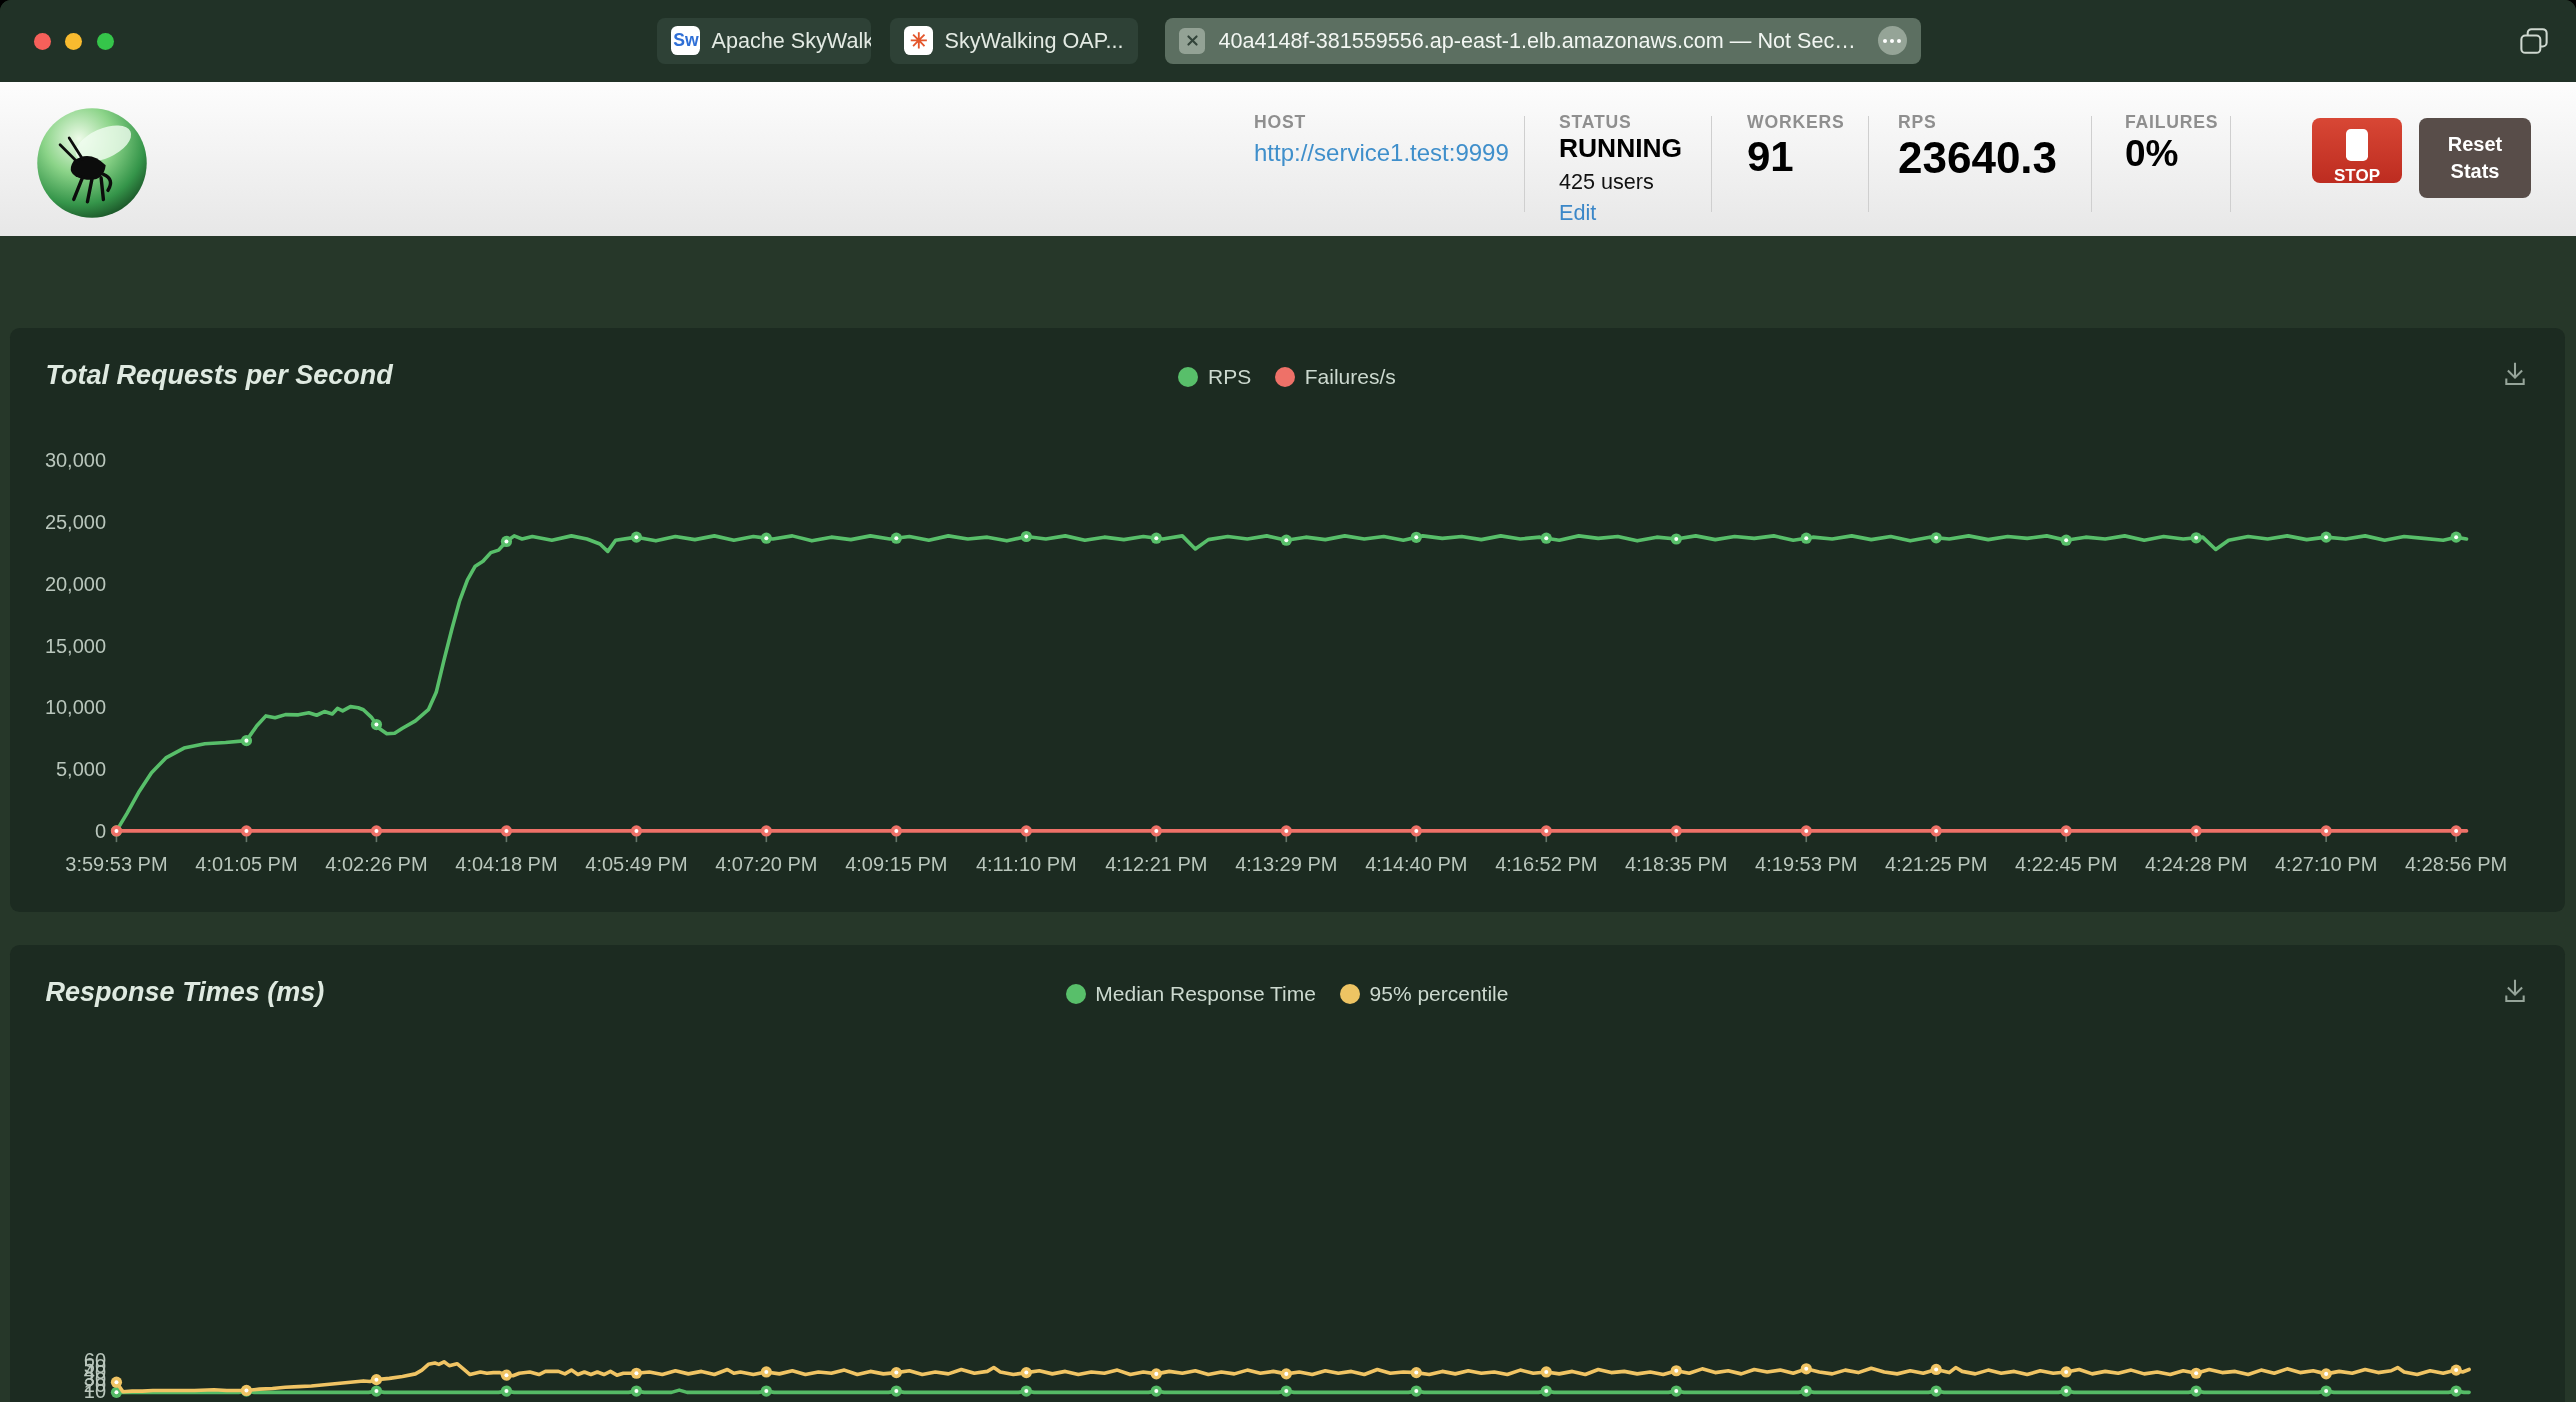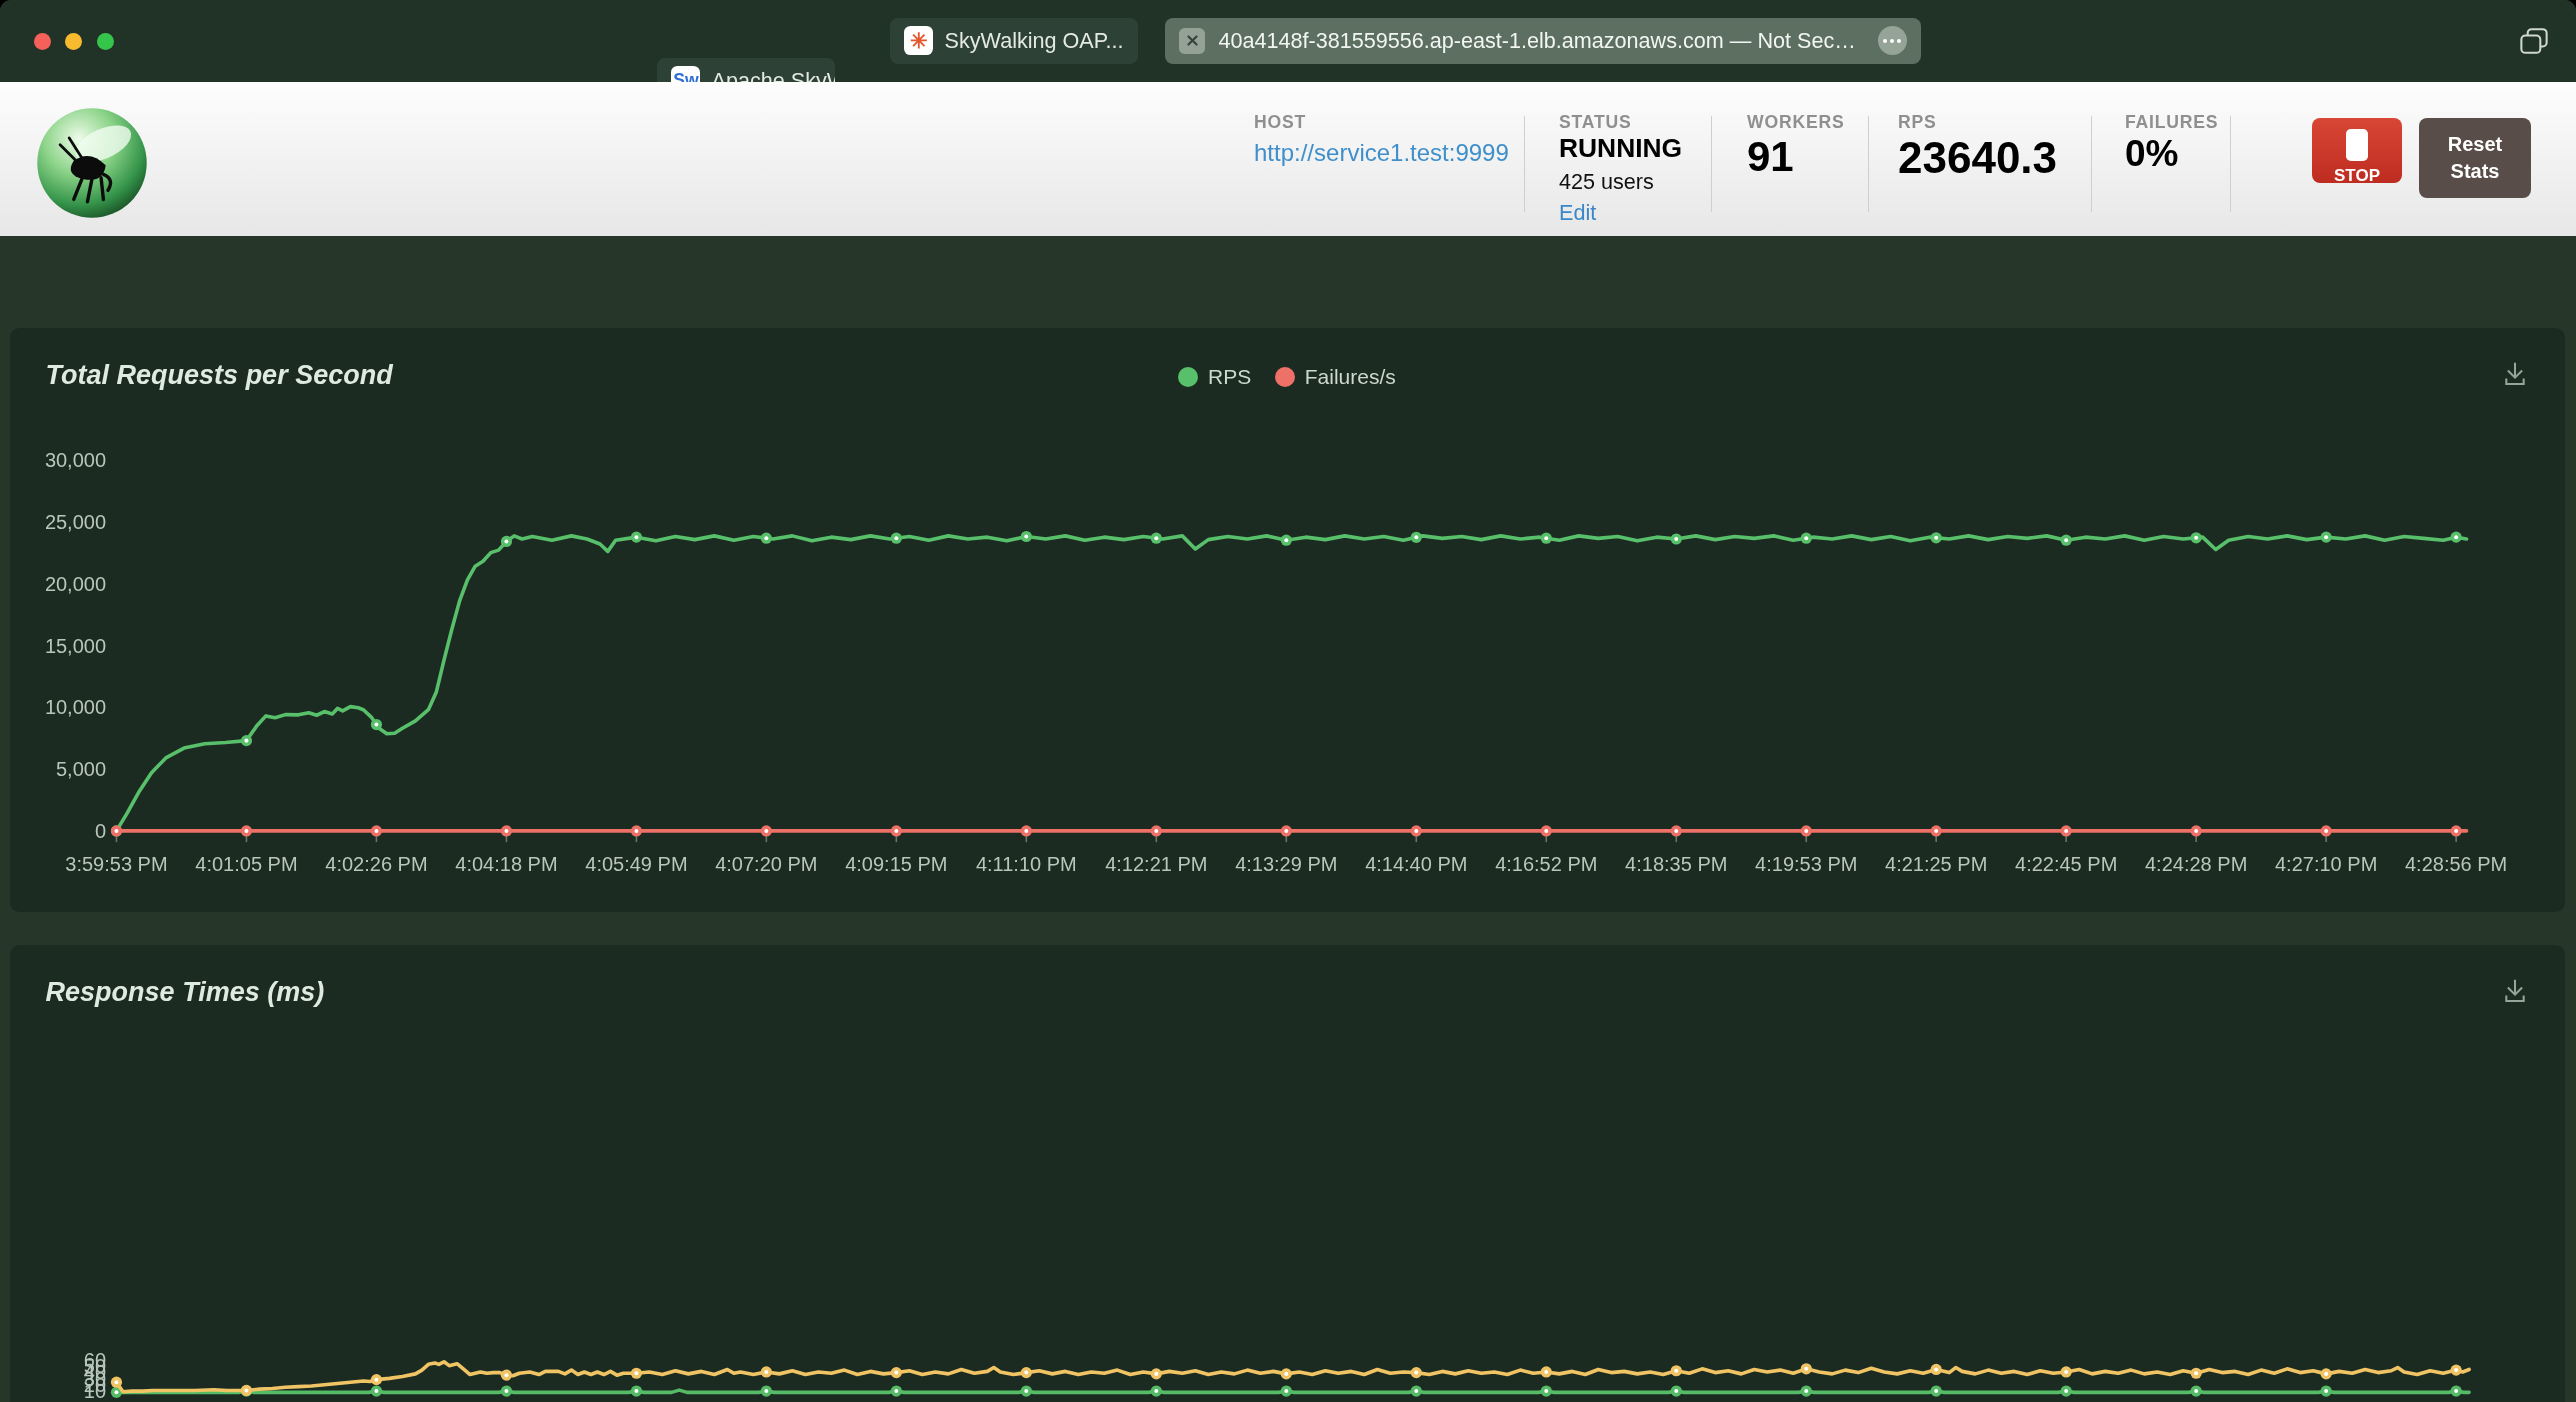--- a/index.html
+++ b/index.html
@@ -68,21 +68,21 @@
 </head>
 <body>
 
 <div id="app">
 
   <div class="chrome">
     <div class="traffic t-red"></div>
     <div class="traffic t-yellow"></div>
     <div class="traffic t-green"></div>
 
-    <div class="tab" style="left:657px;width:178px;margin-top:40px;">
+    <div class="tab" style="left:657px;width:214px;">
       <span class="favicon fav-sw">Sw</span>
       <span>Apache SkyWalki...</span>
     </div>
     <div class="tab" style="left:890px;width:248px;">
       <span class="favicon fav-oap">✳</span>
       <span>SkyWalking OAP...</span>
     </div>
     <div class="tab active" style="left:1165px;width:756px;justify-content:center;">
       <span class="tab-close">
         <svg width="13" height="13" viewBox="0 0 16 16">
@@ -390,20 +390,30 @@
         <circle cx="2568.8" cy="533.1" r="7" fill="#f0c464"></circle>
         <circle cx="2568.8" cy="533.1" r="2.5" fill="#fff"></circle>
         <circle cx="2731.2" cy="534.7" r="7" fill="#f0c464"></circle>
         <circle cx="2731.2" cy="534.7" r="2.5" fill="#fff"></circle>
         <circle cx="2893.6" cy="535.5" r="7" fill="#f0c464"></circle>
         <circle cx="2893.6" cy="535.5" r="2.5" fill="#fff"></circle>
         <circle cx="3056.0" cy="530.8" r="7" fill="#f0c464"></circle>
         <circle cx="3056.0" cy="530.8" r="2.5" fill="#fff"></circle>
       </svg>
     <div class="ptitle">Response Times (ms)</div>
+    <div class="legend">
+      <span class="litem">
+        <span class="ldot" id="l10" style="background: rgb(88, 191, 106);"></span>
+        <span class="llab">Median Response Time</span>
+      </span>
+      <span class="litem">
+        <span class="ldot" id="l11" style="background: rgb(238, 196, 99);"></span>
+        <span class="llab">95% percentile</span>
+      </span>
+    </div>
     <span class="dl-icon">
       <svg width="30" height="29" viewBox="0 0 38 36">
         <path d="M19 3 V20 M10 13 L19 22 L28 13" fill="none" stroke="#96a59a" stroke-width="2.6"></path>
         <path d="M8 23 V30 H30 V23" fill="none" stroke="#96a59a" stroke-width="2.6"></path>
       </svg>
     </span>
   </div>
 
 </div>
 

